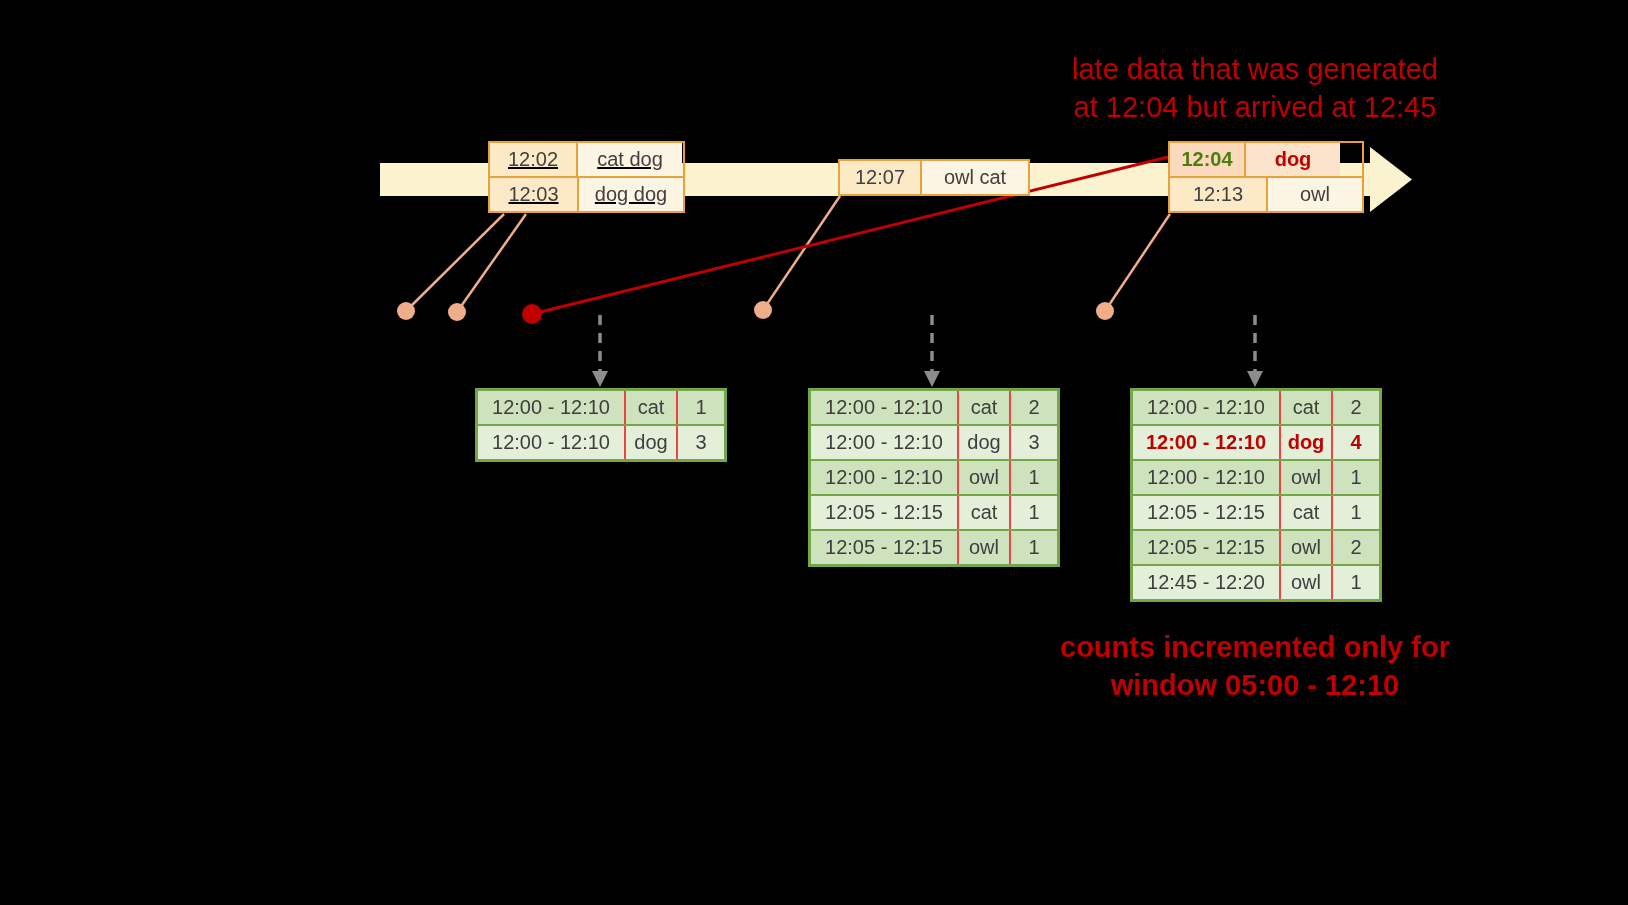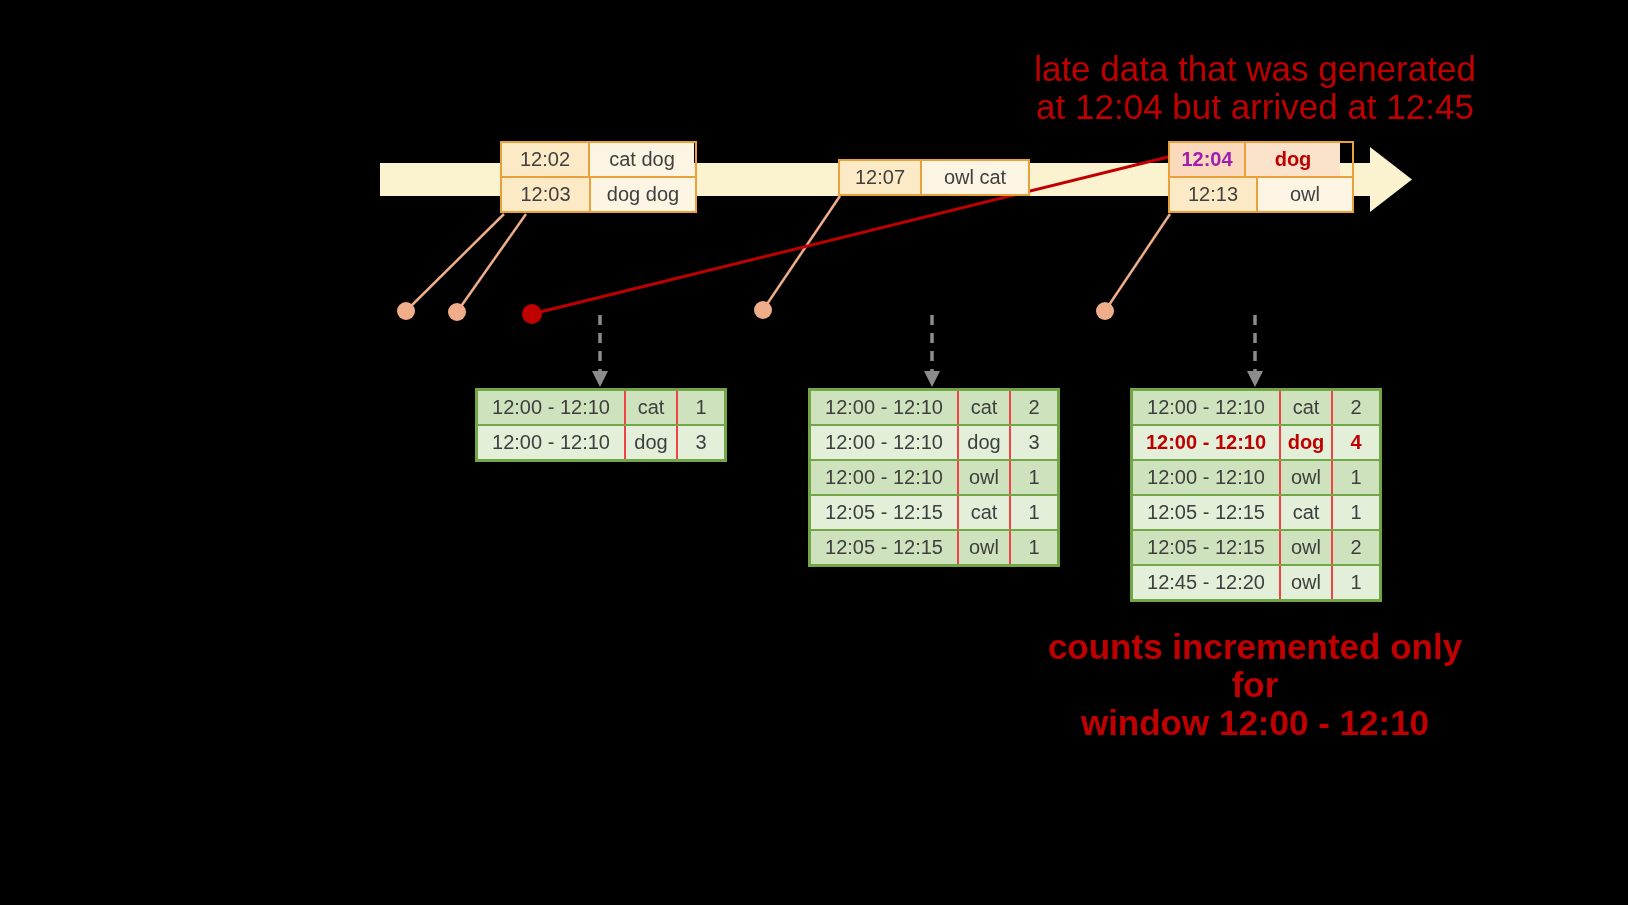--- a/index.html
+++ b/index.html
@@ -1,31 +1,31 @@
 <!DOCTYPE html>
 <html><head>
 <meta charset="utf-8">
 <style>
   html,body{margin:0;padding:0;background:#000;}
   body{font-family:"Liberation Sans","DejaVu Sans",sans-serif;}
   .canvas{position:relative;width:1628px;height:905px;background:#000;overflow:hidden;}
   .overlay{position:absolute;left:0;top:0;z-index:1;}
 
   
-  .annotation{position:absolute;z-index:3;color:#c00000;font-size:35px;line-height:38px;text-align:center;}
+  .annotation{position:absolute;z-index:3;color:#c00000;font-size:29px;line-height:38px;text-align:center;}
 
   
   .event-box{position:absolute;z-index:2;display:flex;flex-direction:column;border:2px solid #e9a23b;}
   .e-row{display:flex;}
   .e-row + .e-row{border-top:2px solid #e9a23b;}
   .e-cell{display:flex;align-items:center;justify-content:center;height:33px;font-size:20px;color:#404040;}
   .e-cell + .e-cell{border-left:2px solid #e9a23b;}
   .e-time{background:#fce9c5;}
   .e-words{background:#fdf5e3;}
-  .e-row.late .e-time{background:#fad9bc;color:#a21caf;font-weight:bold;}
+  .e-row.late .e-time{background:#fad9bc;color:#4d7c0f;font-weight:bold;}
   .e-row.late .e-words{background:#fbe3cb;color:#c00000;font-weight:bold;}
 
   
   .result-table{position:absolute;z-index:2;display:flex;flex-direction:column;border:3px solid #73a647;}
   .r-row{display:flex;}
   .r-row + .r-row{border-top:2px solid #73a647;}
   .r-cell{display:flex;align-items:center;justify-content:center;height:33px;font-size:20px;color:#3e3e3e;}
   .r-cell + .r-cell{border-left:2px solid #ef4444;}
   .r-row:nth-child(odd){background:#cee2bd;}
   .r-row:nth-child(even){background:#e3efd9;}
@@ -74,21 +74,21 @@
       <line x1="1255" y1="315" x2="1255" y2="371" stroke="#8c8c8c" stroke-width="3.5" stroke-dasharray="10 8"></line>
       <polygon points="1247,371 1263,371 1255,387" fill="#8c8c8c"></polygon>
     </g>
   </svg>
 
   <div class="annotation" style="left:1020px;top:50px;width:470px;">
     <div>late data that was generated</div>
     <div>at 12:04 but arrived at 12:45</div>
   </div>
 
-  <div class="event-box" style="left:500px;top:141px;">
+  <div class="event-box" style="left:488px;top:141px;text-decoration:underline;">
     <div class="e-row">
       <div class="e-cell e-time" style="width:86px">12:02</div>
       <div class="e-cell e-words" style="width:104px">cat dog</div>
     </div>
     <div class="e-row">
       <div class="e-cell e-time" style="width:87px">12:03</div>
       <div class="e-cell e-words" style="width:104px">dog dog</div>
     </div>
   </div>
 
@@ -98,21 +98,21 @@
       <div class="e-cell e-words" style="width:106px">owl cat</div>
     </div>
   </div>
 
   <div class="event-box" style="left:1168px;top:141px;">
     <div class="e-row late">
       <div class="e-cell e-time" style="width:74px">12:04</div>
       <div class="e-cell e-words" style="width:94px">dog</div>
     </div>
     <div class="e-row">
-      <div class="e-cell e-time" style="width:86px">12:13</div>
+      <div class="e-cell e-time" style="width:96px">12:13</div>
       <div class="e-cell e-words" style="width:94px">owl</div>
     </div>
   </div>
 
   <div class="result-table" style="left:475px;top:388px;">
     <div class="r-row">
       <div class="r-cell c-window">12:00 - 12:10</div>
       <div class="r-cell c-word">cat</div>
       <div class="r-cell c-count">1</div>
     </div>
@@ -179,16 +179,16 @@
     </div>
     <div class="r-row">
       <div class="r-cell c-window">12:45 - 12:20</div>
       <div class="r-cell c-word">owl</div>
       <div class="r-cell c-count">1</div>
     </div>
   </div>
 
   <div class="annotation" style="left:1020px;top:628px;width:470px;font-weight:bold;">
     <div>counts incremented only for</div>
-    <div>window 12:00 - 12:10</div>
+    <div>window 05:00 - 12:10</div>
   </div>
 
 </div>
 
 </body></html>

